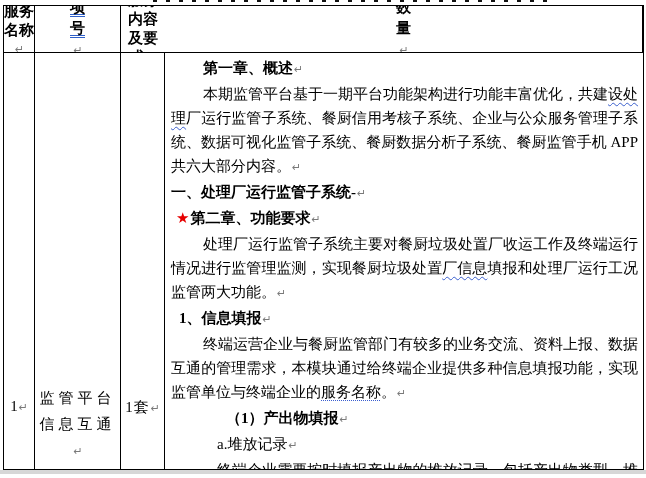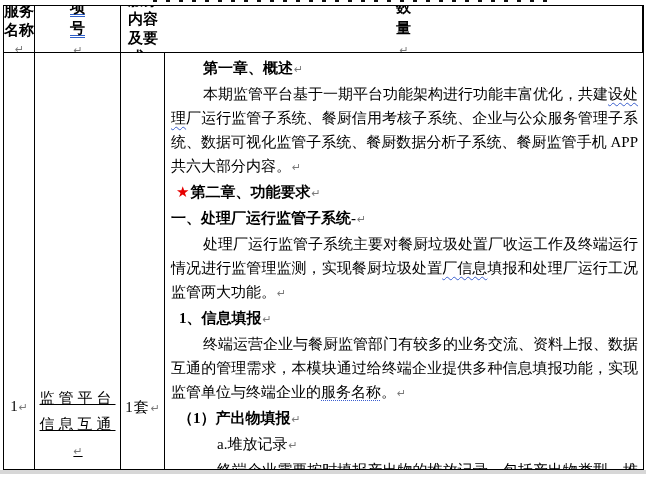--- a/index.html
+++ b/index.html
@@ -26,33 +26,33 @@
   .th, .td { border-right:1px solid #000; overflow:hidden; }
   .th { border-bottom:1px solid #000; display:flex; align-items:center; justify-content:center;
         font-weight:bold; font-size:15px; text-align:center; }
   .th.last, .td.last { border-right:none; }
   .stacked { width:18px; word-break:break-all; line-height:21px; }
   .dblu { text-decoration:underline double; text-decoration-color:#2e5fc9; text-decoration-thickness:1px; text-underline-offset:2px; }
   .pc { font-family:"DejaVu Sans",sans-serif; font-size:11px; color:#7a7a7a; font-weight:normal; margin-left:1px; }
   .td { position:relative; }
   .cell-center { text-align:center; font-size:15px; }
   .cell-item  { margin-top:345px; }
-  .cell-name  { margin-top:332px; line-height:26px; letter-spacing:4px;text-decoration:underline; }
+  .cell-name  { margin-top:332px; line-height:26px; letter-spacing:4px; }
   .cell-name .pc { letter-spacing:0; }
   .cell-qty   { margin-top:345px; letter-spacing:1px; }
   .cell-qty .pc { letter-spacing:0; }
   .content {
     padding:3px 5px 0 6px; font-size:15px; line-height:24px;
     text-align:justify;
   }
   .content p, .content .line { text-align:justify; }
   .b { font-weight:bold; }
   .ind2  { text-indent:32px; }
   .ind05 { text-indent:8px; }
-  .ind05b{ text-indent:7px; }
+  .ind05b{ text-indent:7px;margin-left:48px; }
   .ind3  { text-indent:46px; }
   .star { color:#e60000; font-family:"DejaVu Sans",sans-serif; font-size:15px; padding-left:5px; margin-right:1px; }
   .sq  { text-decoration:underline wavy #3a5fcd; text-decoration-thickness:1px; text-underline-offset:3px; }
   .dot { text-decoration:underline dotted #3c5fd0; text-decoration-thickness:1px; text-underline-offset:3px; }
   .bottom-strip { position:absolute; left:0; top:470px; width:646px; height:4px; background:#d7d7d7; }
   .bottom-white { position:absolute; left:0; top:474px; width:646px; height:4px; background:#fff; }
 </style>
 </head>
 <body>
 
@@ -89,23 +89,23 @@
     <div class="td">
       <div class="cell-center cell-qty"><span>1套</span><span class="pc">↵</span></div>
     </div>
 
     <div class="td last content">
 
       <div class="line b ind2"><span>第一章、概述</span><span class="pc">↵</span></div>
 
       <p class="ind2"><span>本期监管平台基于一期平台功能架构进行功能丰富优化，共建</span><span class="sq">设处理</span><span>厂运行监管子系统、餐厨信用考核子系统、企业与公众服务管理子系统、数据可视化监管子系统、餐厨数据分析子系统、餐厨监管手机 APP 共六大部分内容。</span><span class="pc">↵</span></p>
 
+      <div class="line b"><span>一、处理厂运行监管子系统-</span><span class="pc">↵</span></div>
+
       <div class="line b"><span class="star">★</span><span>第二章、功能要求</span><span class="pc">↵</span></div>
-
-      <div class="line b"><span>一、处理厂运行监管子系统-</span><span class="pc">↵</span></div>
 
       <p class="ind2"><span>处理厂运行监管子系统主要对餐厨垃圾处置厂收运工作及终端运行情况进行监管理监测，实现餐厨垃圾处置</span><span class="sq">厂信息</span><span>填报和处理厂运行工况监管两大功能。</span><span class="pc">↵</span></p>
 
       <div class="line b ind05"><span>1、信息填报</span><span class="pc">↵</span></div>
 
       <p class="ind2"><span>终端运营企业与餐厨监管部门有较多的业务交流、资料上报、数据互通的管理需求，本模块通过给终端企业提供多种信息填报功能，实现监管单位与终端企业的</span><span class="dot">服务名称</span><span>。</span><span class="pc">↵</span></p>
 
       <div class="line b ind05b"><span>（1）产出物填报</span><span class="pc">↵</span></div>
 
       <div class="line ind3"><span>a.堆放记录</span><span class="pc">↵</span></div>

